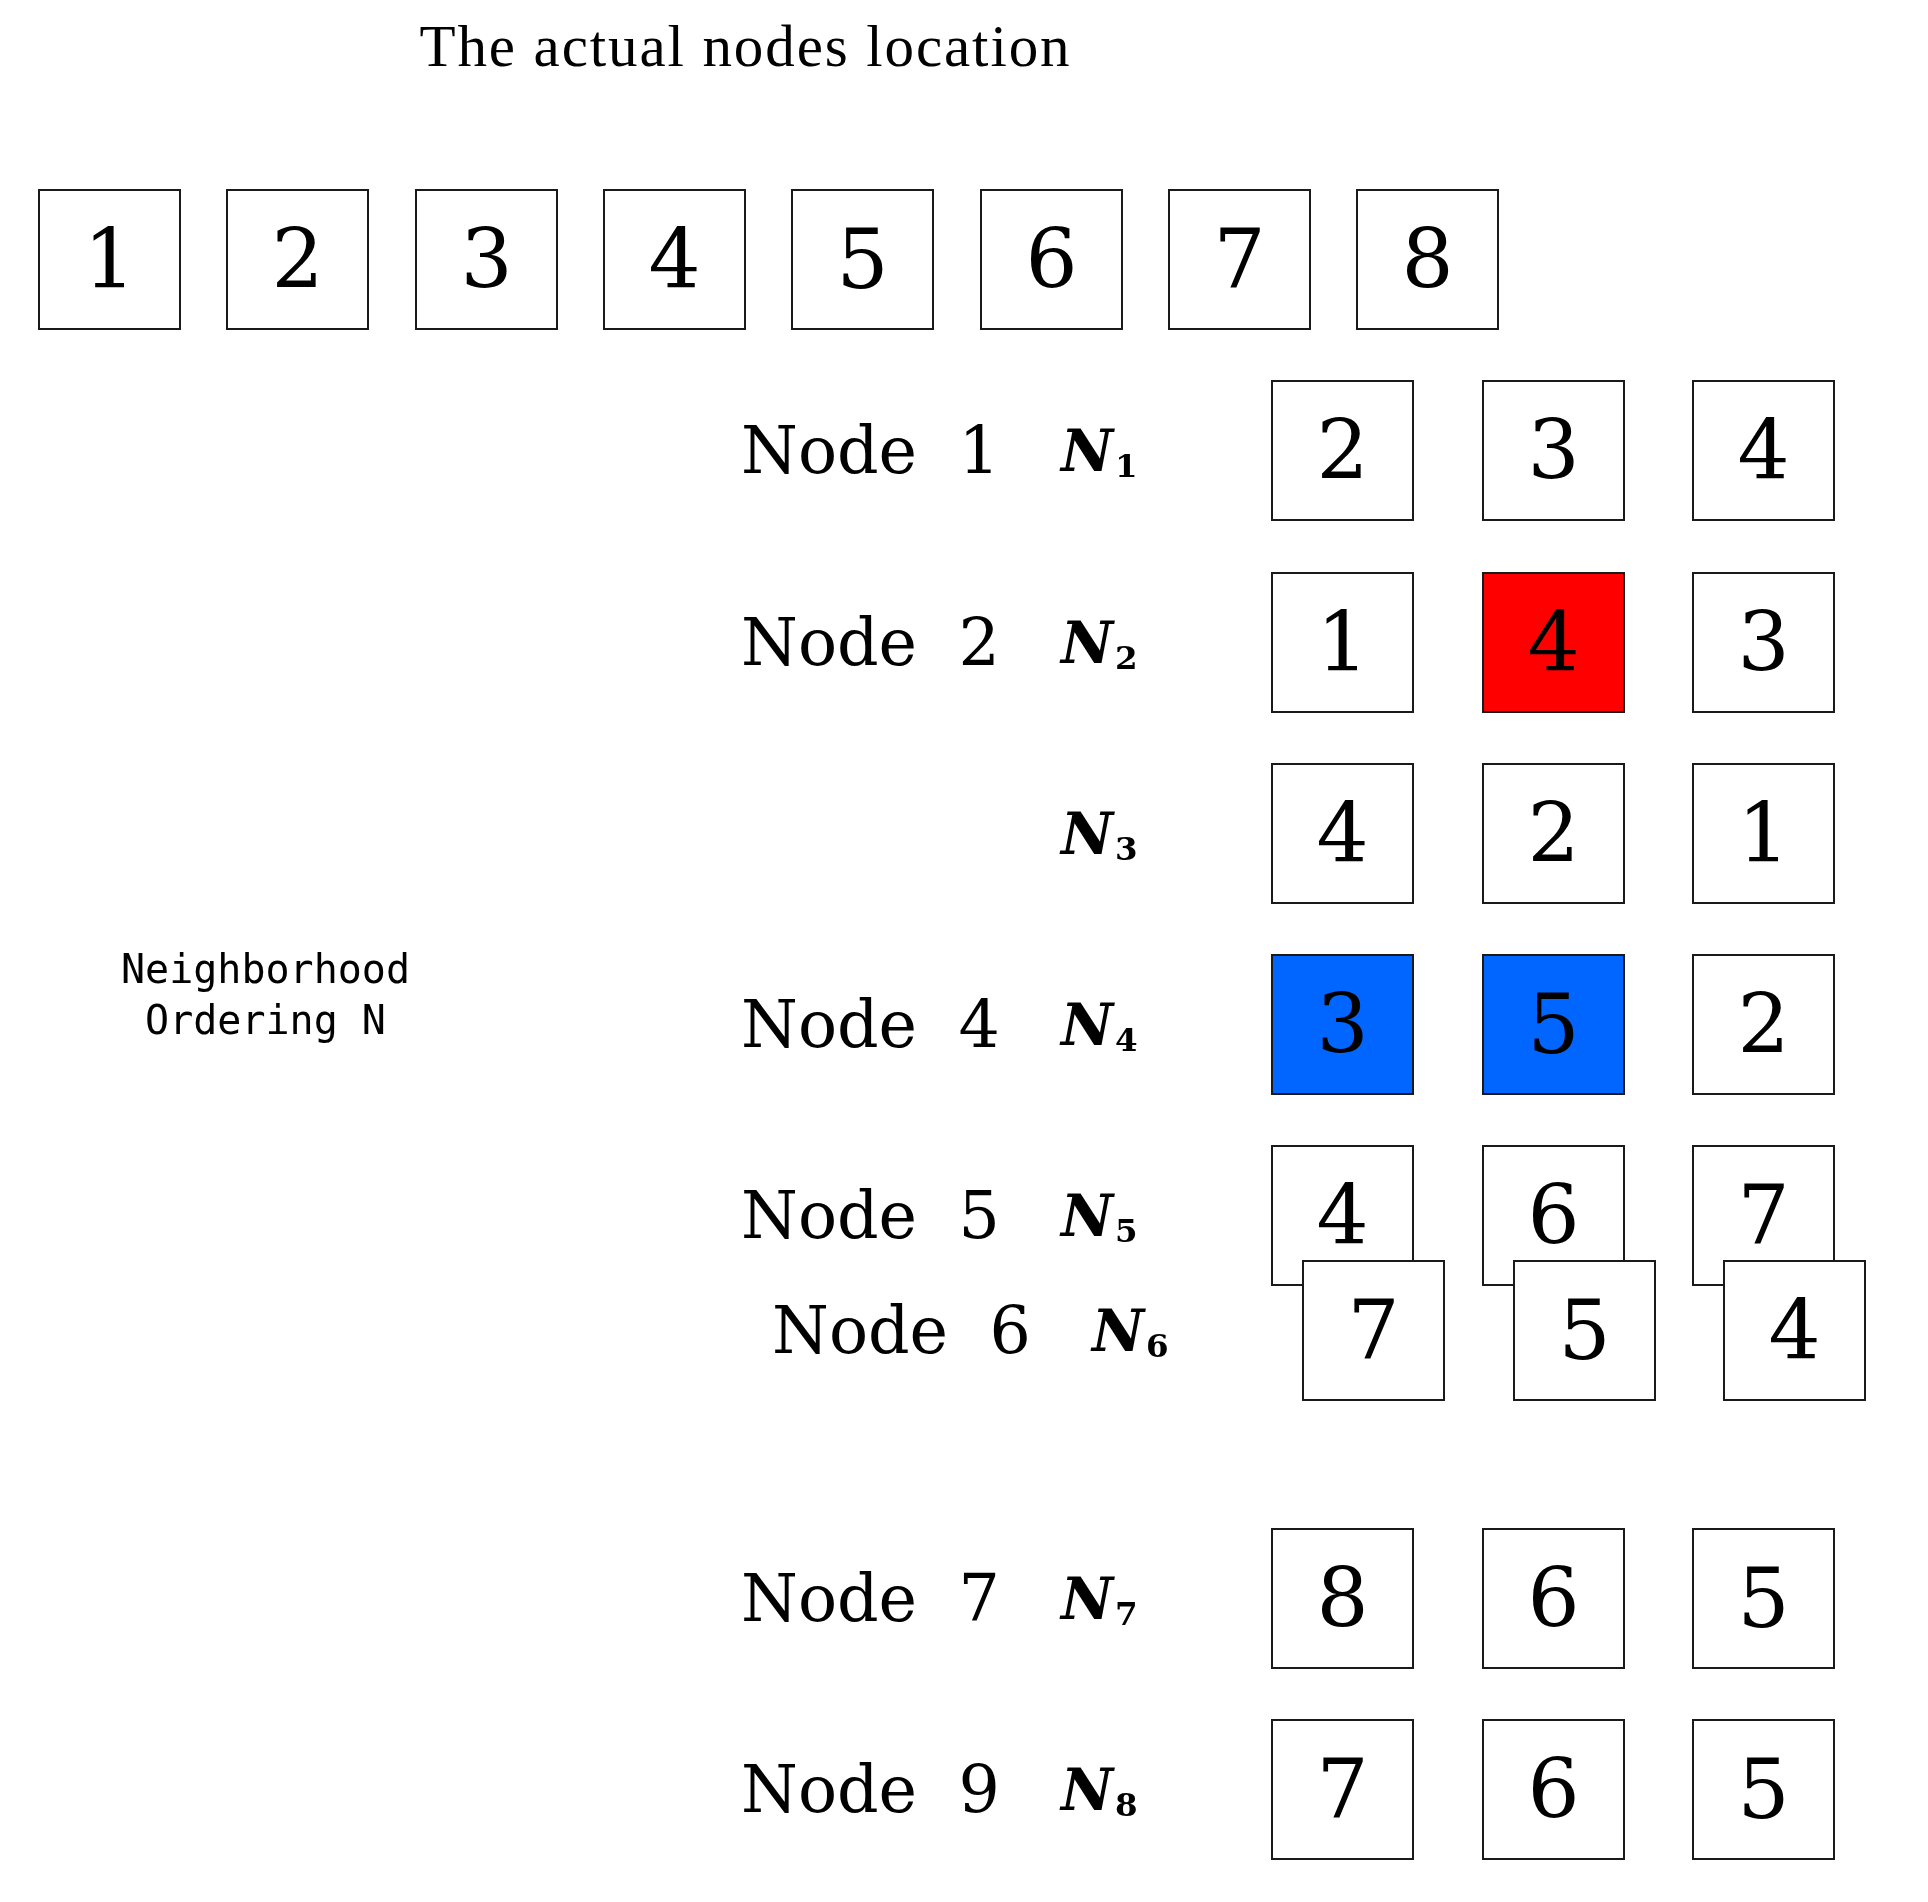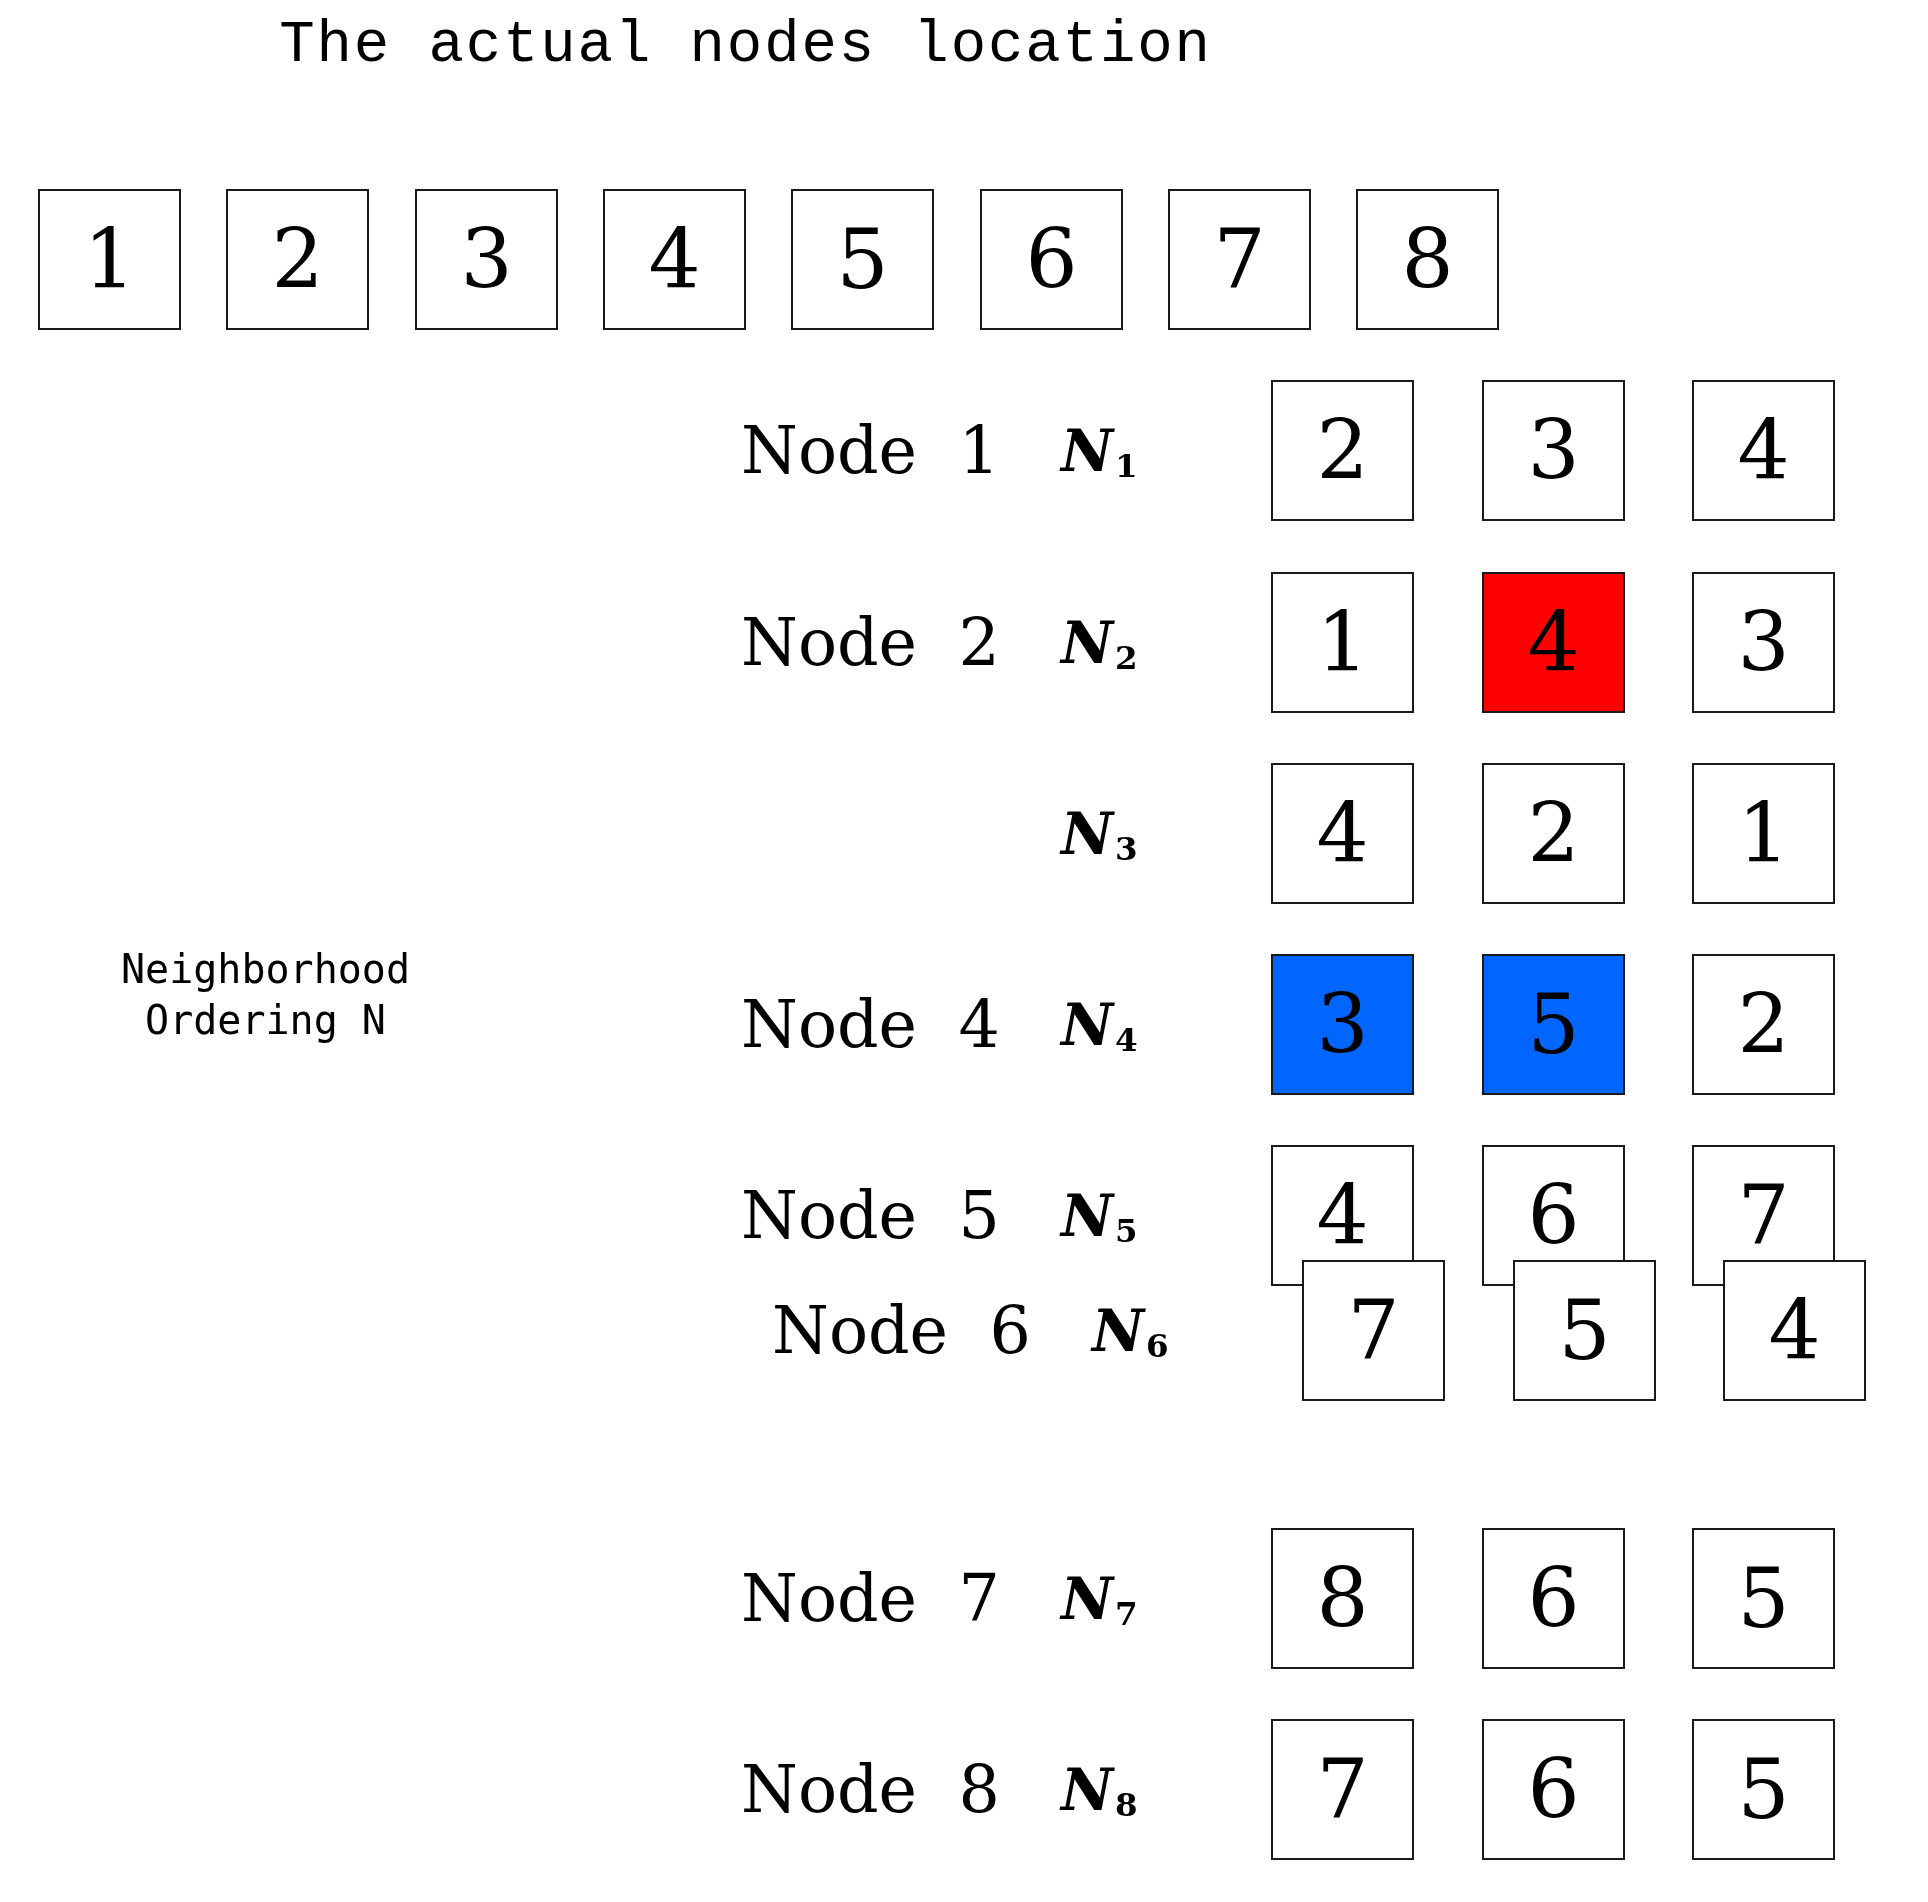--- a/index.html
+++ b/index.html
@@ -16,21 +16,21 @@
     color: #000000;
   }
 
   
   #title {
     position: absolute;
     left: 0;
     top: 11.5px;
     width: 1491px;
     text-align: center;
-    font-family: Liberation Mono, monospace;
+    font-family: Liberation Serif, serif;
     font-size: 59px;
     letter-spacing: 1.9px;
     color: #000;
     white-space: pre;
   }
 
   
   #top-row {
     position: absolute;
     left: 38px;
@@ -215,21 +215,21 @@
       <div class="row-label">Node  7</div>
       <div class="row-symbol">
         <span>N</span>
         <span class="sub">7</span>
       </div>
       <div class="cell" style="left: 1271px;">8</div>
       <div class="cell" style="left: 1482px;">6</div>
       <div class="cell" style="left: 1692px;">5</div>
     </div>
     <div class="matrix-row" style="top: 1719px;">
-      <div class="row-label">Node  8</div>
+      <div class="row-label">Node  9</div>
       <div class="row-symbol">
         <span>N</span>
         <span class="sub">8</span>
       </div>
       <div class="cell" style="left: 1271px;">7</div>
       <div class="cell" style="left: 1482px;">6</div>
       <div class="cell" style="left: 1692px;">5</div>
     </div>
   </div>
 

